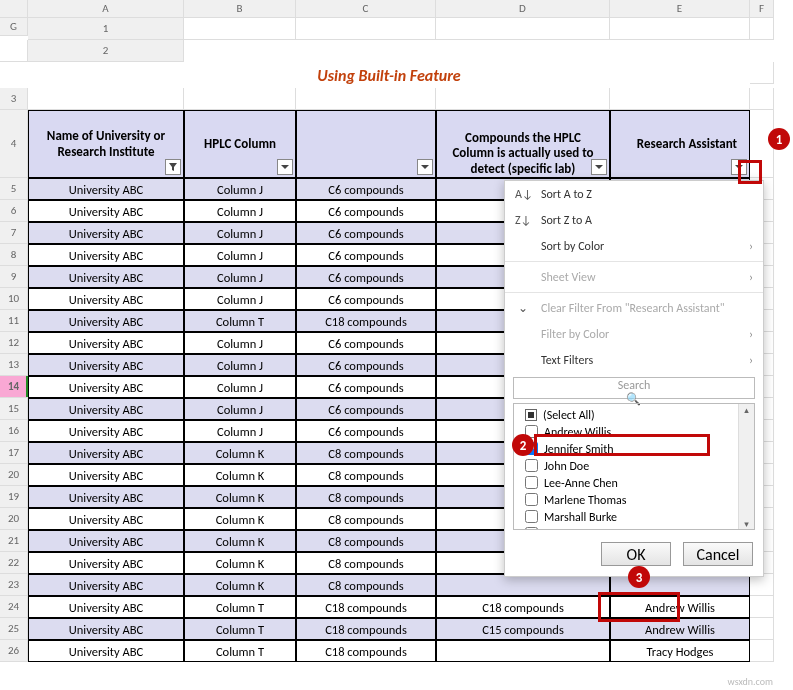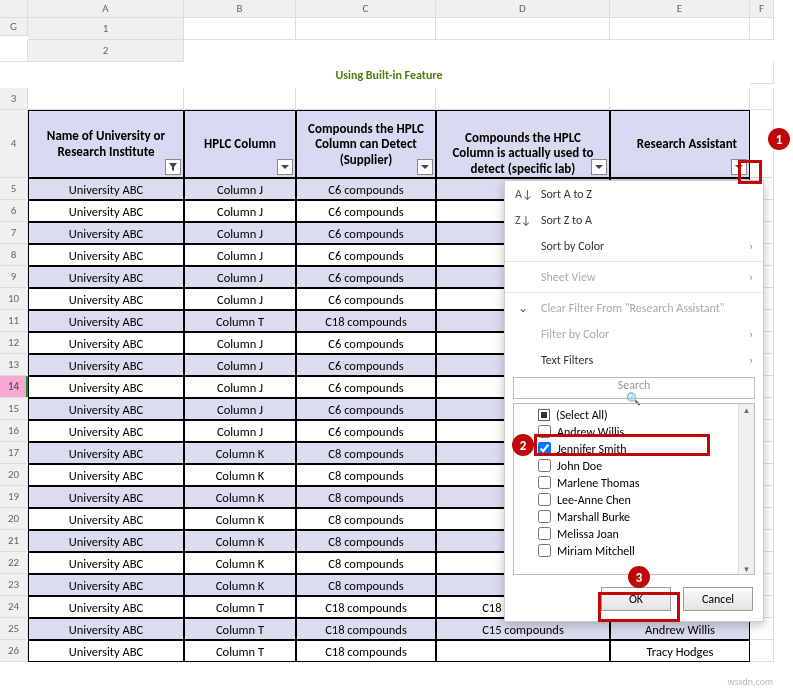--- a/index.html
+++ b/index.html
@@ -14,46 +14,46 @@
     position: relative;
   }
   .sheet { display: grid; grid-template-columns: 28px 156px 112px 140px 174px 140px 24px; }
   .colhdr, .rowhdr { background:#f0f0f0; color:#666; font-size:11px; text-align:center; padding:2px 0; border-right:1px solid #ddd; border-bottom:1px solid #ddd; }
   .colhdr { height:18px; line-height:14px; }
   .rowhdr { display:flex; align-items:center; justify-content:center; }
   .rowhdr.sel { background:#f9a8d4; font-weight:bold; position:relative; }
   .rowhdr.sel::after { content:""; position:absolute; right:-1px; top:0; bottom:0; width:2px; background:#228b22; }
   .cell { border-right:1px solid #ddd; border-bottom:1px solid #ddd; height:22px; display:flex; align-items:center; justify-content:center; padding:0 4px; overflow:hidden; }
   .tall { height:68px; }
-  .title { grid-column: 2 / 7; display:flex; align-items:center; justify-content:center; font-weight:bold; font-size:12px; color:#4d7c0f; height:26px; }
+  .title { grid-column: 2 / 7; display:flex; align-items:center; justify-content:center; font-weight:bold; font-size:16px; color:#c2410c; height:26px;font-style:italic; }
   .thcell { background:#d9d9f2; border:1px solid #000; font-weight:bold; text-align:center; display:flex; align-items:center; justify-content:center; padding:4px 6px; line-height:1.2; position:relative; }
   .tdcell { border:1px solid #000; text-align:center; display:flex; align-items:center; justify-content:center; height:22px; font-size:12.5px; }
   .tdcell.alt { background:#dcdcf0; }
   .filter-tab { position:absolute; right:2px; bottom:2px; width:16px; height:16px; background:#fff; border:1px solid #888; display:flex; align-items:center; justify-content:center; }
   .filter-tab svg { width:10px; height:10px; }
   .callout { position:absolute; width:22px; height:22px; border-radius:50%; background:#c10808; color:#fff; font-weight:bold; display:flex; align-items:center; justify-content:center; font-size:13px; z-index:50; }
   .redbox { position:absolute; border:3px solid #c10808; z-index:40; }
   
   .dropdown { position:absolute; left:504px; top:180px; width:260px; background:#fff; border:1px solid #ccc; box-shadow:0 3px 10px rgba(0,0,0,0.25); z-index:30; font-size:12px; }
   .dd-row { display:flex; align-items:center; gap:10px; padding:6px 10px; color:#333; }
   .dd-row.disabled { color:#aaa; }
   .dd-sep { height:1px; background:#e4e4e4; margin:2px 0; }
   .dd-icon { width:16px; text-align:center; color:#555; }
   .dd-arrow { margin-left:auto; color:#888; }
   .dd-search { margin:4px 8px; border:1px solid #bbb; height:22px; display:flex; align-items:center; padding:0 6px; color:#999; justify-content:space-between;flex-direction:column; }
-  .dd-list { margin:2px 8px; border:1px solid #bbb; height:172px; overflow:hidden; position:relative; padding:2px 16px; }
+  .dd-list { margin:2px 8px; border:1px solid #bbb; height:127px; overflow:hidden; position:relative; padding:2px 3px; }
   .dd-item { display:flex; align-items:center; gap:6px; padding:1.5px 8px; }
   .dd-item input { margin:0; }
   .dd-item.indet input { appearance:none; width:12px; height:12px; border:1px solid #666; background:#fff; position:relative; }
   .dd-item.indet input::after { content:""; position:absolute; left:2px; right:2px; top:2px; bottom:2px; background:#333; }
   .dd-scroll { position:absolute; right:0; top:0; bottom:0; width:16px; background:#f0f0f0; border-left:1px solid #ddd; }
   .dd-scroll::before { content:"▴"; position:absolute; top:0; left:0; right:0; text-align:center; font-size:9px; color:#666; }
   .dd-scroll::after { content:"▾"; position:absolute; bottom:0; left:0; right:0; text-align:center; font-size:9px; color:#666; }
   .dd-buttons { display:flex; justify-content:flex-end; gap:12px; padding:10px; }
-  .dd-btn { width:70px; height:24px; border:1px solid #999; background:linear-gradient(#fafafa,#e4e4e4); font-size:12px; display:flex; align-items:center; justify-content:center; }
+  .dd-btn { width:70px; height:24px; border:1px solid #999; background:linear-gradient(#fafafa,#e4e4e4); font-size:16px; display:flex; align-items:center; justify-content:center; }
   .watermark { position:absolute; right:20px; bottom:2px; font-size:10px; color:#bbb; }
 </style>
 </head>
 <body>
 
 <div class="sheet" id="sheet">
     <div class="colhdr"></div>
     <div class="colhdr">A</div>
     <div class="colhdr">B</div>
     <div class="colhdr">C</div>
@@ -89,21 +89,20 @@
     </div>
     <div class="thcell tall">
       <div class="" style="display: block;">HPLC Column</div>
       <div class="filter-tab">
         <svg viewBox="0 0 10 10">
           <path d="M1 3l4 4 4-4z" fill="#444"></path>
         </svg>
       </div>
     </div>
     <div class="thcell tall">
-      <div class="" style="display: block;">Compounds the HPLC Column can Detect (Supplier)</div>
       <div class="filter-tab">
         <svg viewBox="0 0 10 10">
           <path d="M1 3l4 4 4-4z" fill="#444"></path>
         </svg>
       </div>
     </div>
     <div class="thcell tall">
       <div class="" style="display: block; margin-top: 18px;">Compounds the HPLC Column is actually used to detect (specific lab)</div>
       <div class="filter-tab">
         <svg viewBox="0 0 10 10">
@@ -328,25 +327,25 @@
       <div class="dd-item">
         <input type="checkbox" checked="" style="">
         <span>Jennifer Smith</span>
       </div>
       <div class="dd-item">
         <input type="checkbox" style="">
         <span>John Doe</span>
       </div>
       <div class="dd-item">
         <input type="checkbox" style="">
+        <span>Lee-Anne Chen</span>
+      </div>
+      <div class="dd-item">
+        <input type="checkbox" style="">
         <span>Marlene Thomas</span>
-      </div>
-      <div class="dd-item">
-        <input type="checkbox" style="">
-        <span>Lee-Anne Chen</span>
       </div>
       <div class="dd-item">
         <input type="checkbox" style="">
         <span>Marshall Burke</span>
       </div>
       <div class="dd-item">
         <input type="checkbox" style="">
         <span>Melissa Joan</span>
       </div>
       <div class="dd-item">

